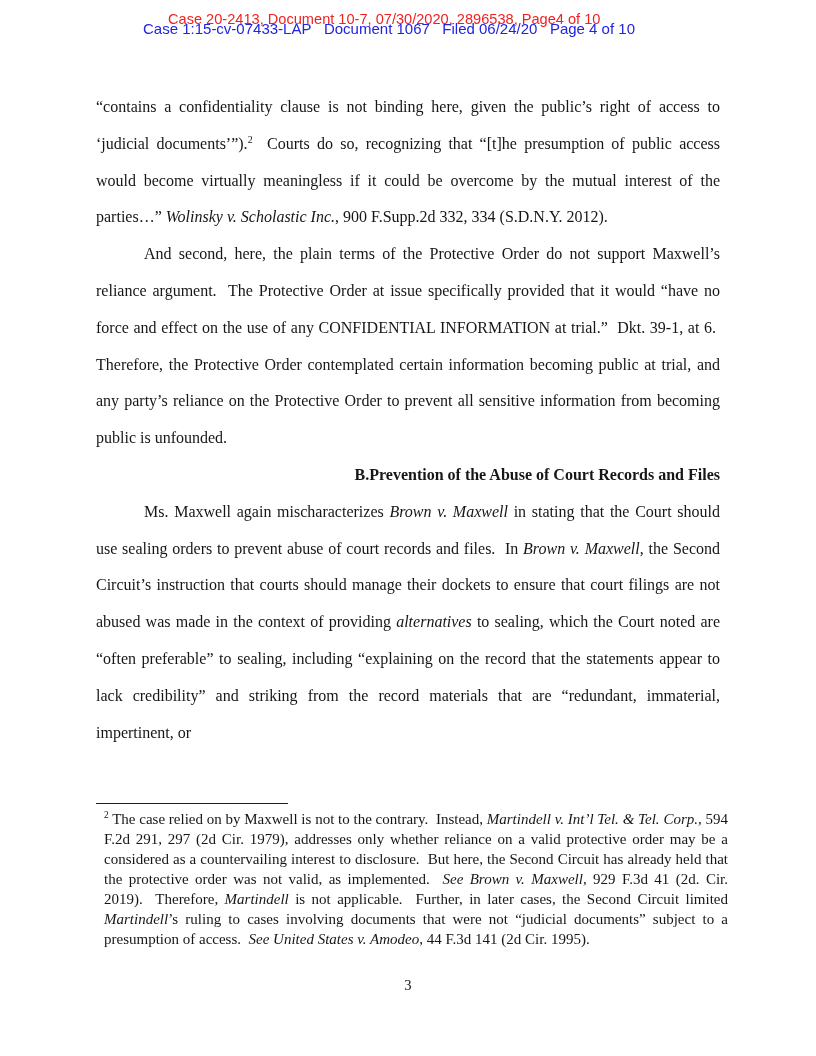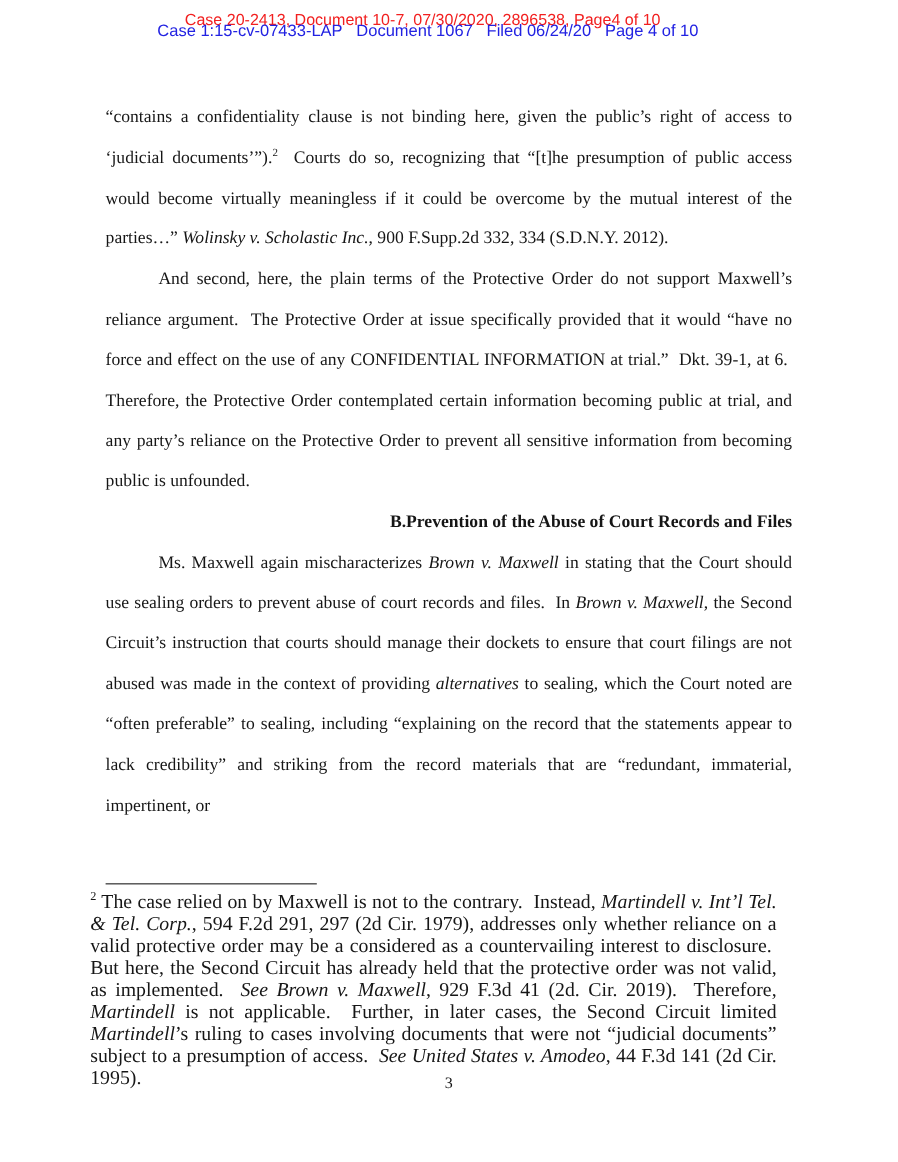--- a/index.html
+++ b/index.html
@@ -28,22 +28,22 @@
   .h-label { display:inline-block; width:50px; }
   em { font-style:italic; }
   sup { font-size:0.62em; vertical-align:super; line-height:0; }
 
   
   .footnote-sep {
     position:absolute; left:96px; top:803px; width:192px; height:0;
     border-top:1.4px solid #1c1c1c;
   }
   .footnote {
-    position:absolute; left:82px; top:809px; width:624px;
-    font-size:18px; line-height:20px; text-align:justify;
+    position:absolute; left:104px; top:809px; width:624px;
+    font-size:15px; line-height:20px; text-align:justify;
   }
 
   
   .page-number {
     position:absolute; left:0; top:977px; width:816px;
     text-align:center; font-size:14.6px;
   }
 </style>
 </head>
 <body>

